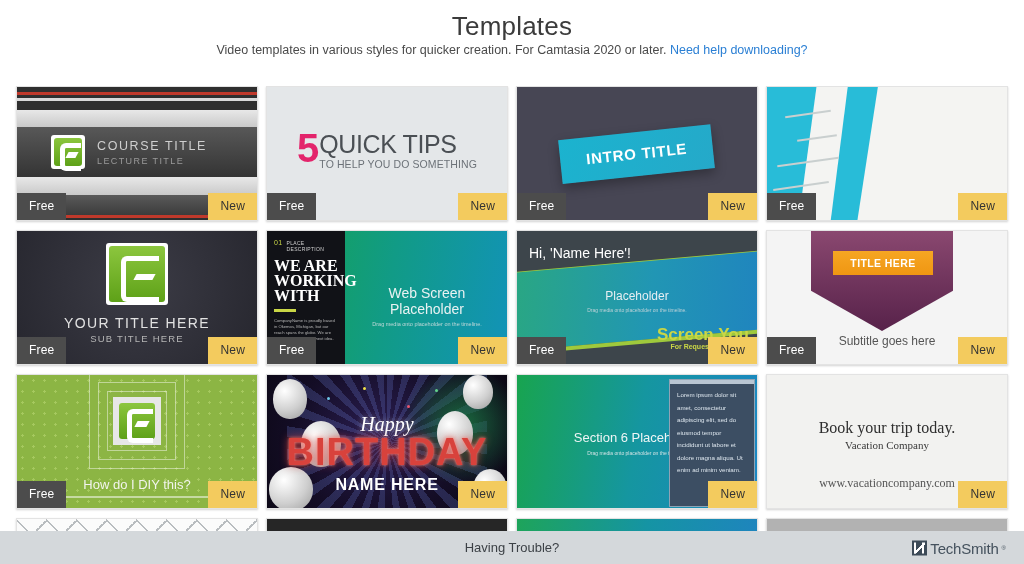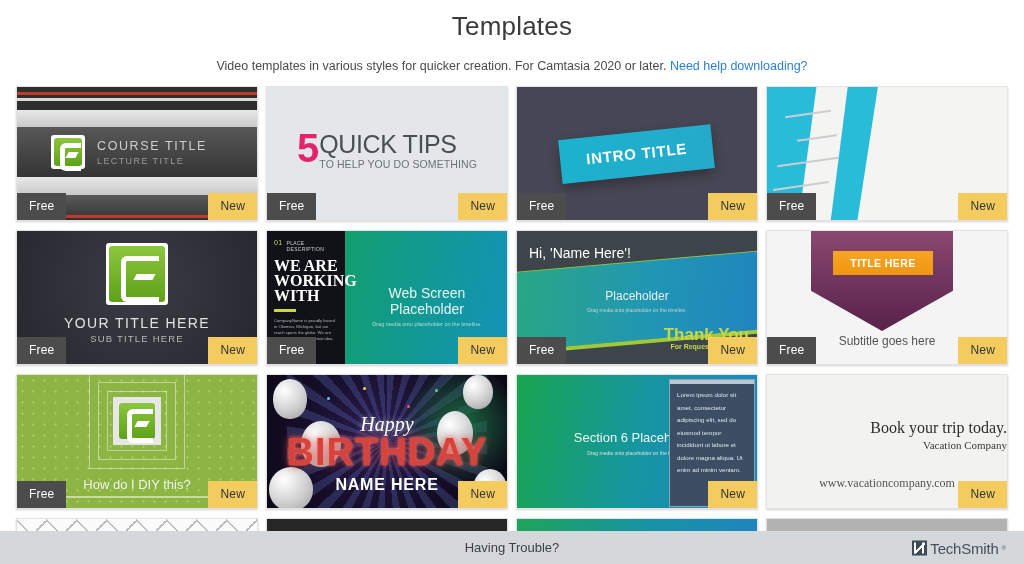--- a/index.html
+++ b/index.html
@@ -11,21 +11,21 @@
   }
   .page { position: relative; width: 1024px; height: 564px; background: #fff; }
 
   
   .header { padding-top: 10px; text-align: center; }
   .page-title {
     font-size: 26px; font-weight: 400; color: #3b3b3b;
     letter-spacing: .2px; line-height: 32px;
   }
   .subtitle {
-    margin-top: 16px; font-size: 12.5px; color: #4a4a4a; line-height: 16px;
+    font-size: 12.5px; color: #4a4a4a; line-height: 16px;
   }
   .subtitle a.help-link { color: #2a7fd4; text-decoration: none; }
 
   
   .grid {
     position: absolute; left: 0; top: 86px; width: 1024px; height: 445px;
     padding: 0 16px;
     display: grid;
     grid-template-columns: repeat(4, 1fr);
     column-gap: 8px;
@@ -223,21 +223,21 @@
   .c11 .ph .s { color: #cfe2e4; font-size: 5px; margin-top: 5px; }
   .c11 .panel {
     position: absolute; right: 2px; top: 4px; width: 86px; height: 128px;
     background: #3c4e63; border: 1px solid #8fa3b5;
     padding: 9px 7px; color: #dde6ee; font-size: 6.2px; line-height: 12.5px;
   }
   .c11 .panel::before { content:""; position:absolute; left:0; top:0; right:0; height:4px; background:#b9c6d3; }
 
   
   .c12 { background: #f2f2f0; }
-  .c12 .mid { position: absolute; left: 0; right: 0; top: 44px; text-align: right;
+  .c12 .mid { position: absolute; left: 0; right: 0; top: 44px; text-align: center;
               font-family: "Liberation Serif", serif; }
   .c12 .t { color: #2e2e2e; font-size: 16px; }
   .c12 .s { color: #3a3a3a; font-size: 11px; margin-top: 2px; }
   .c12 .url { position: absolute; left: 0; right: 0; bottom: 17px; text-align: center;
               font-family: "Liberation Serif", serif; color: #555; font-size: 12px; }
 
   
   .c13 { background: #fbfbfb; }
   .c13 .zig { position: absolute; left: 0; top: 0; width: 100%; height: 100%;
     background-image:
@@ -384,21 +384,21 @@
       <div class="thumb c7">
         <div class="lime"></div>
         <div class="band"></div>
         <div class="lime2"></div>
         <div class="hi">Hi, 'Name Here'!</div>
         <div class="ph">
           <div class="t">Placeholder</div>
           <div class="s">Drag media onto placeholder on the timeline.</div>
         </div>
         <div class="ty">
-          <div class="a">Thank You</div>
+          <div class="a">Screen You</div>
           <div class="b">For Requesting a Demo</div>
         </div>
       </div>
       <div class="badge badge-free">Free</div>
       <div class="badge badge-new">New</div>
     </div>
 
     <div class="card">
       <div class="thumb c8">
         <div class="chev"></div>

